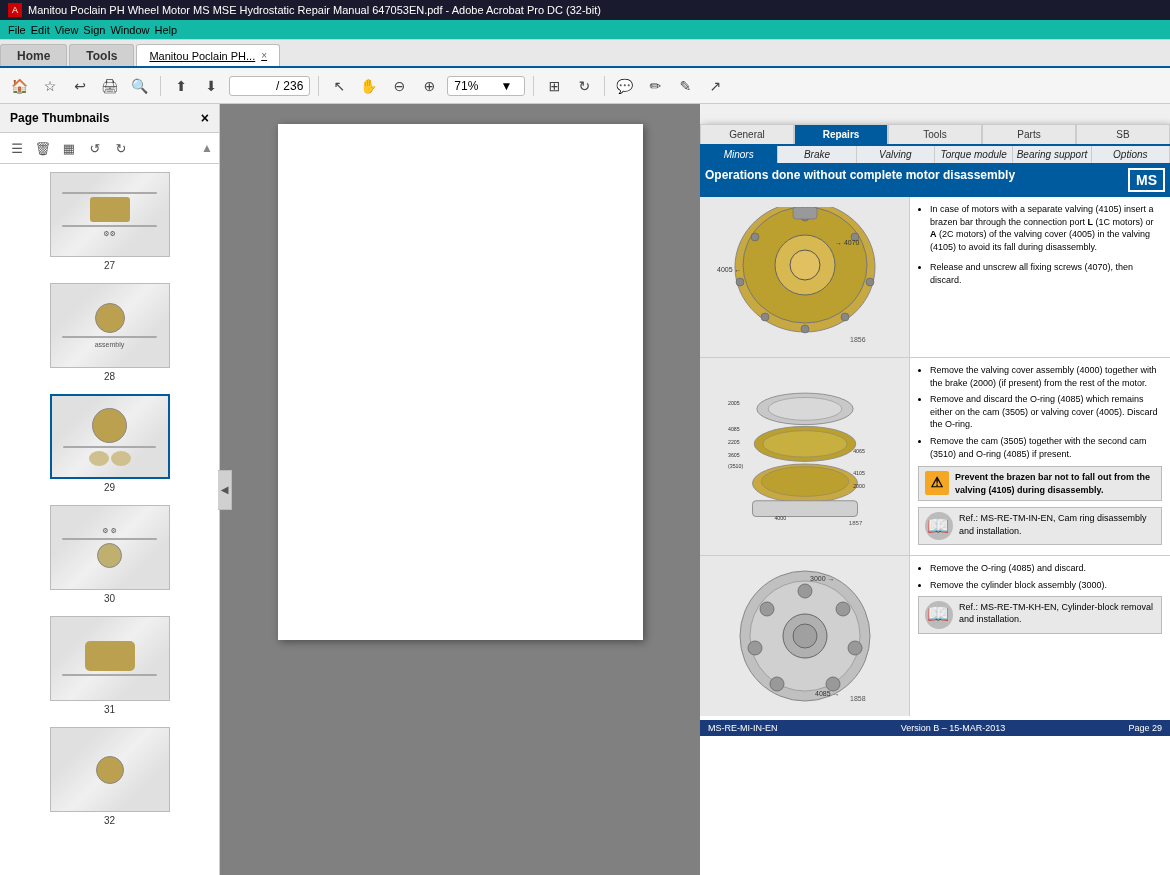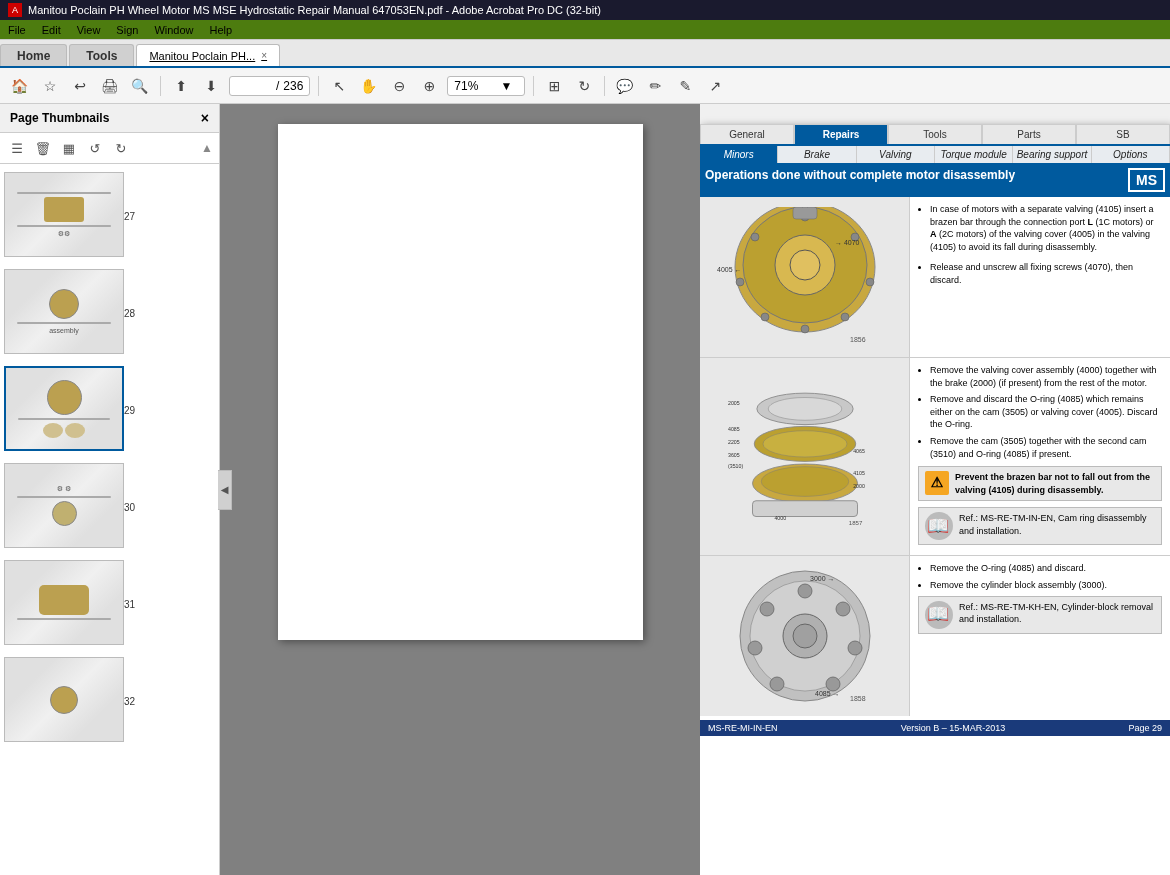--- a/index.html
+++ b/index.html
@@ -13,26 +13,26 @@
       padding: 3px 8px;
       display: flex;
       align-items: center;
       gap: 6px;
       height: 20px;
     }
     #titlebar .app-icon { width: 14px; height: 14px; background: #c00; display: inline-block; font-size: 9px; color: white; text-align: center; line-height: 14px; }
 
     
     #menubar {
-      background: #4d7c0f;
+      background: #14b8a6;
       border-bottom: 1px solid #ccc;
       display: flex;
       align-items: center;
       padding: 2px 8px;
-      gap: 16px;
+      gap: 5px;
       height: 20px;
       font-size: 11px;
     }
     #menubar span { cursor: pointer; }
 
     
     #tabbar {
       background: #e8e8e8;
       border-bottom: 2px solid #005a9e;
       display: flex;
@@ -136,21 +136,21 @@
       align-items: center; justify-content: center; color: #555; font-size: 13px;
       border-radius: 2px;
     }
     #thumbnails-list {
       flex: 1;
       overflow-y: auto;
       padding: 8px 4px;
     }
     .thumb-item {
       display: flex;
-      flex-direction: row;
+      flex-direction: column;
       align-items: center;
       margin-bottom: 12px;
       cursor: pointer;
     }
     .thumb-img {
       width: 120px; height: 85px;
       background: #ddd;
       border: 1px solid #bbb;
       display: flex; align-items: center; justify-content: center;
       position: relative;

